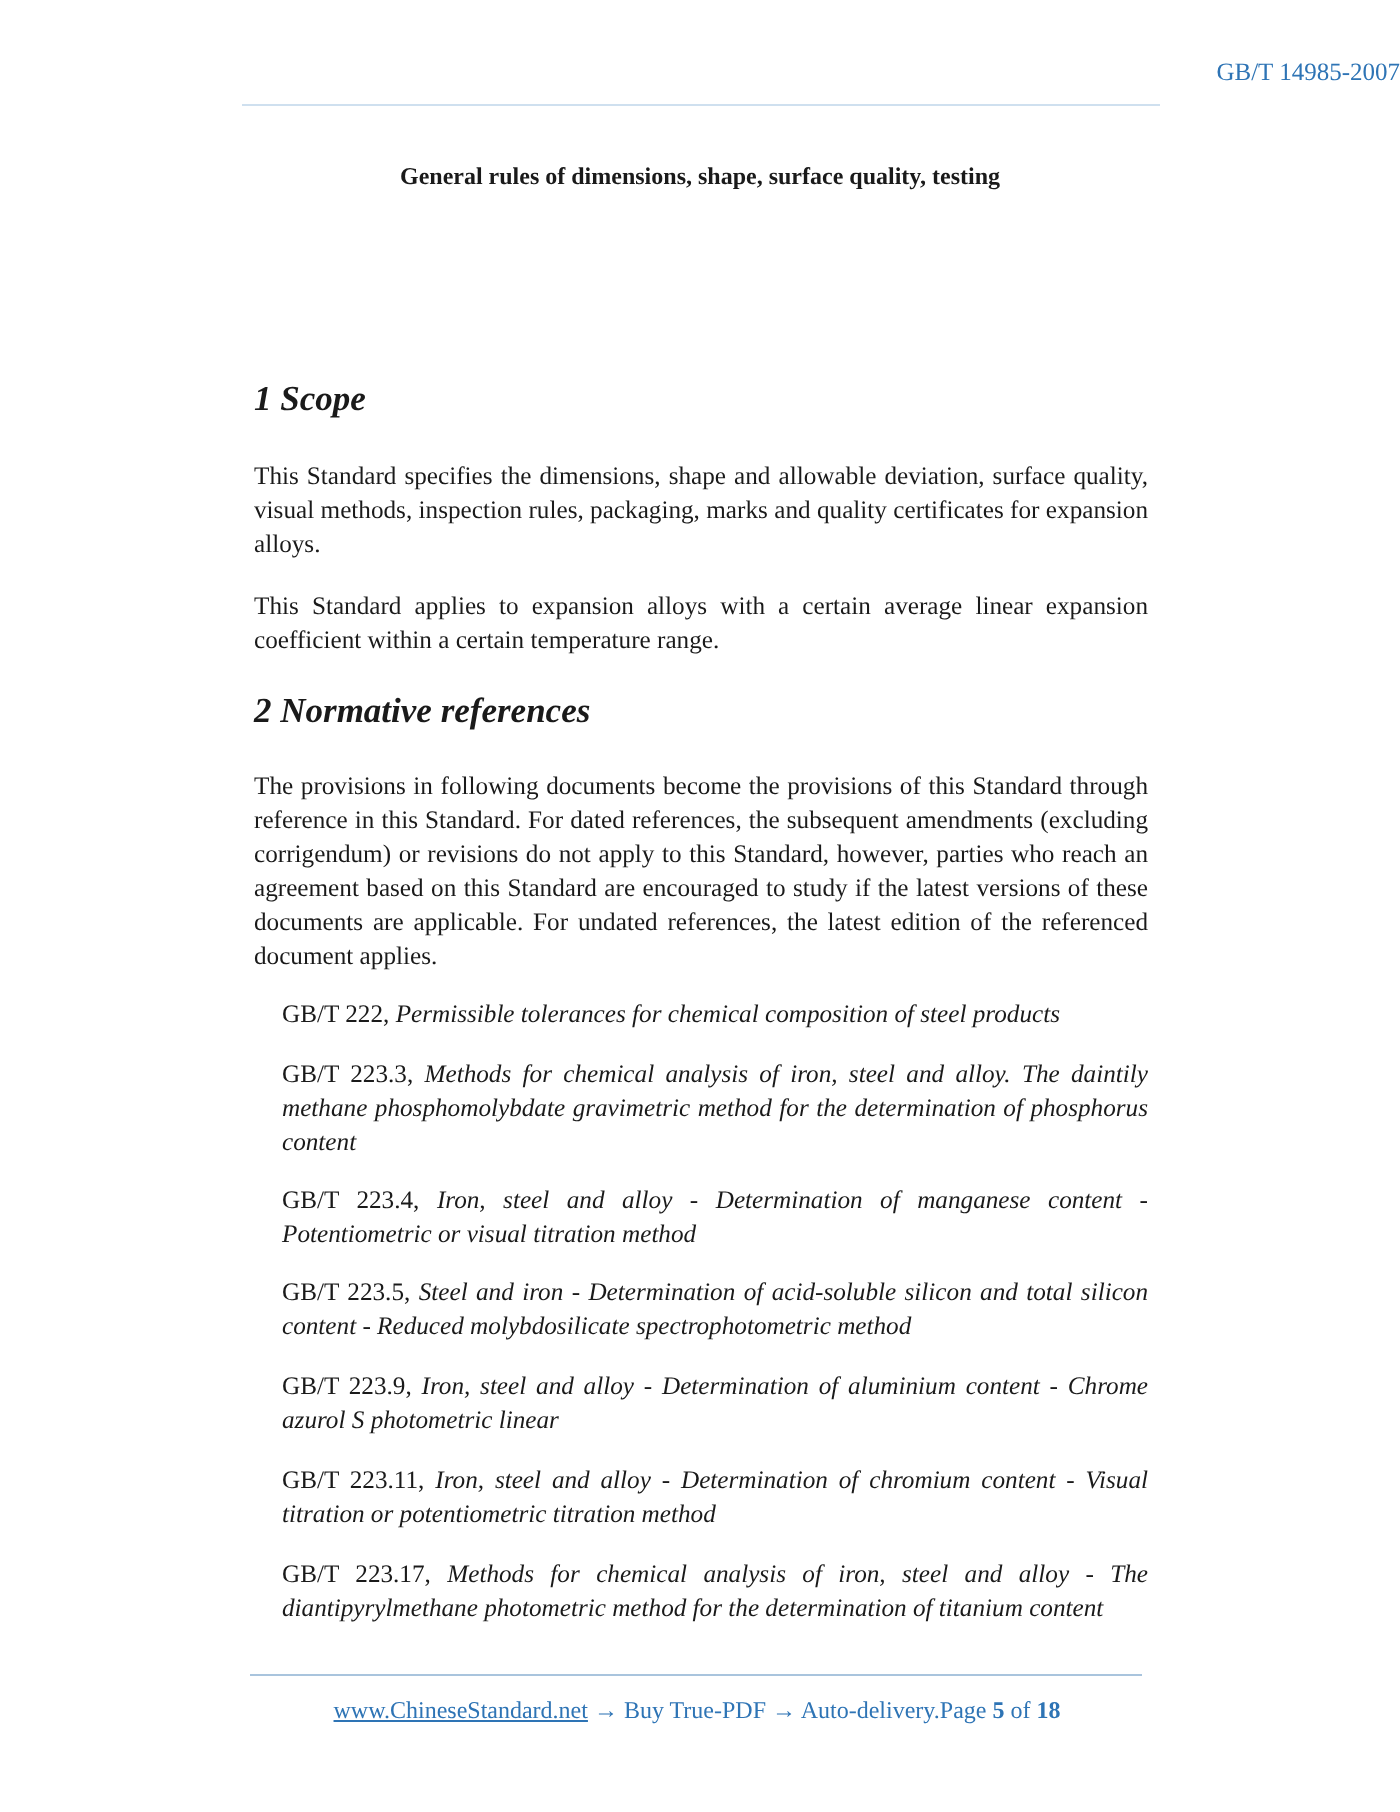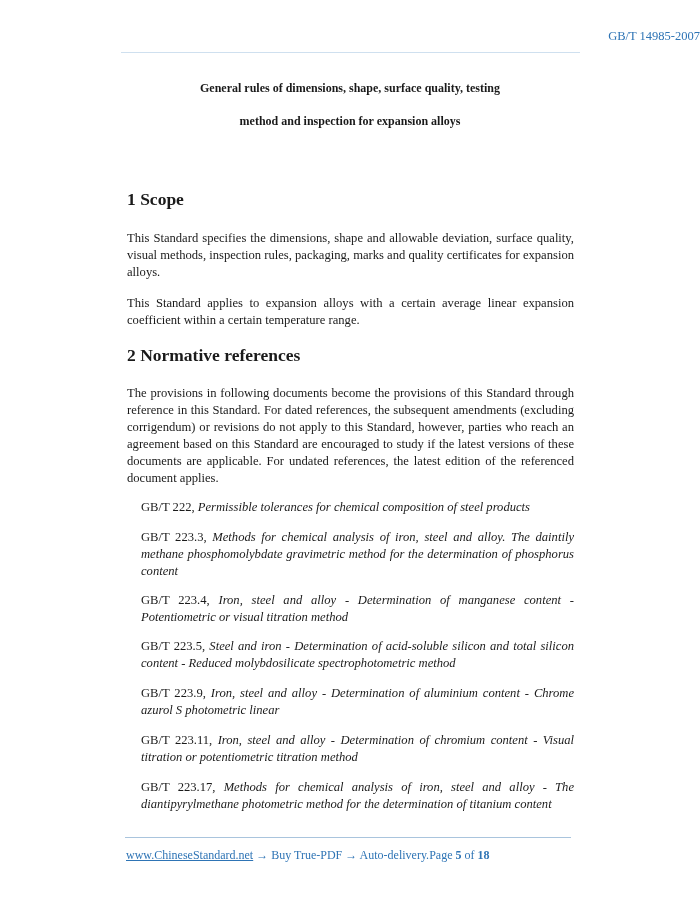--- a/index.html
+++ b/index.html
@@ -3,41 +3,40 @@
 <meta charset="utf-8">
 <style>
   html, body { margin: 0; padding: 0; background: #ffffff; }
   body { width: 700px; height: 906px; position: relative; overflow: hidden;
          font-family: "Liberation Serif", serif; color: #1a1a1a; }
   .header-title { position: absolute; top: 29px; left: 0; width: 700px; text-align: right;
                   font-size: 12.5px; color: #2e74b5; }
   .header-rule { position: absolute; top: 52px; left: 121px; width: 459px; height: 1px; background: #cfe0ef; }
   .doc-title { position: absolute; top: 72px; left: 100px; width: 500px; text-align: center;
                font-size: 12px; font-weight: bold; line-height: 33px; }
-  .h1 { position: absolute; left: 127px; font-size: 17.5px; font-weight: bold; }
+  .h1 { position: absolute; left: 127px; font-size: 17.5px; font-weight: bold; font-style: italic; }
   .para { position: absolute; left: 127px; width: 447px; font-size: 12.6px; line-height: 17px;
           text-align: justify; }
   .ref { position: absolute; left: 141px; width: 433px; font-size: 12.6px; line-height: 17px;
          text-align: justify; }
   .ref i { font-style: italic; margin-top: 28px; }
   .footer-rule { position: absolute; top: 837px; left: 125px; width: 446px; height: 1px; background: #a9c4dd; }
   .footer { position: absolute; top: 848px; left: 126px; width: 445px; font-size: 12px; color: #2e74b5;
-            display: flex; justify-content: flex-start; }
+            display: flex; justify-content: center; }
   .footer a { color: #2e74b5; text-decoration: underline; }
   .footer b { font-weight: bold; }
 </style>
 </head>
 <body>
 
 <div class="header-title">GB/T 14985-2007</div>
 <div class="header-rule"></div>
 
 <div class="doc-title">
   <div>General rules of dimensions, shape, surface quality, testing</div>
-  <div>method and inspection for expansion alloys</div>
 </div>
 
 <div class="h1" style="top:189px">1 Scope</div>
 <div class="para" style="top:230px">This Standard specifies the dimensions, shape and allowable deviation, surface quality, visual methods, inspection rules, packaging, marks and quality certificates for expansion alloys.</div>
 <div class="para" style="top:295px">This Standard applies to expansion alloys with a certain average linear expansion coefficient within a certain temperature range.</div>
 
 <div class="h1" style="top:345px">2 Normative references</div>
 <div class="para" style="top:385px">The provisions in following documents become the provisions of this Standard through reference in this Standard. For dated references, the subsequent amendments (excluding corrigendum) or revisions do not apply to this Standard, however, parties who reach an agreement based on this Standard are encouraged to study if the latest versions of these documents are applicable. For undated references, the latest edition of the referenced document applies.</div>
 
 <div class="ref" style="top:499px"><span>GB/T 222,</span> <i>Permissible tolerances for chemical composition of steel products</i></div>

